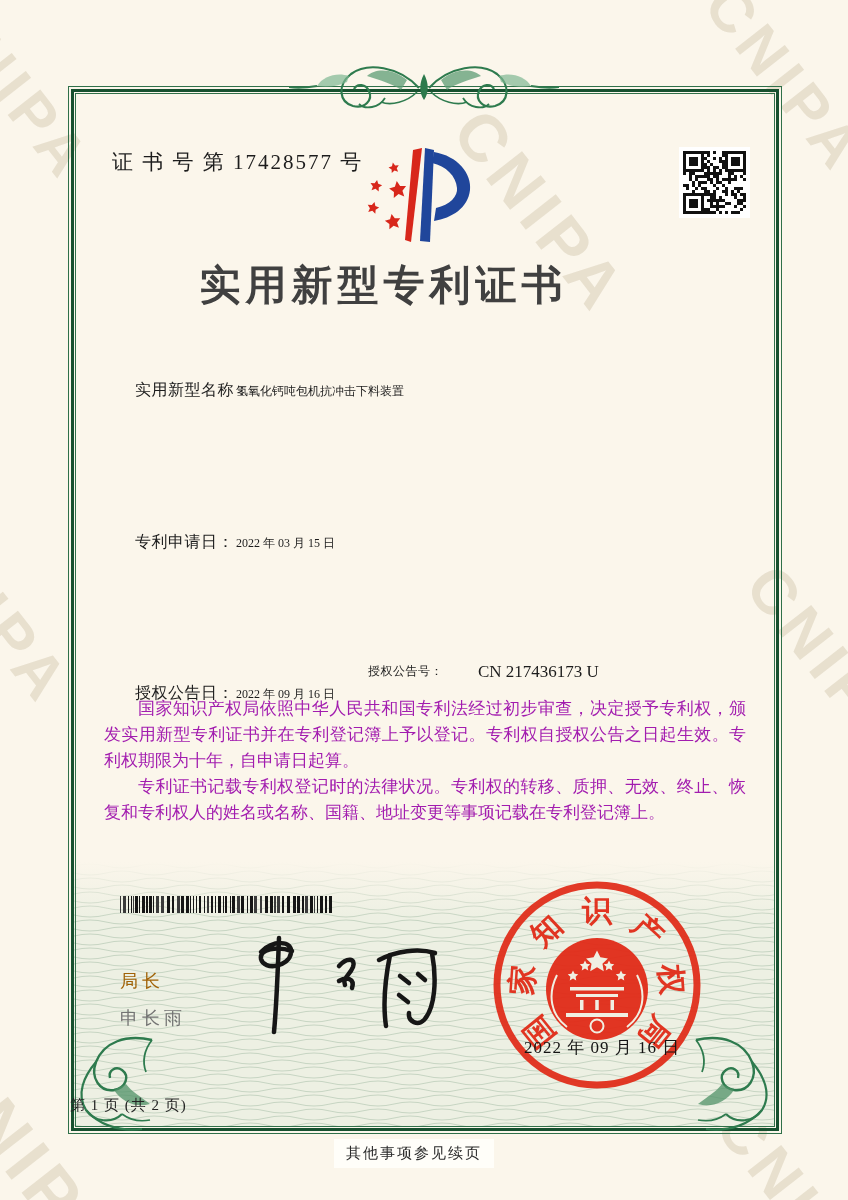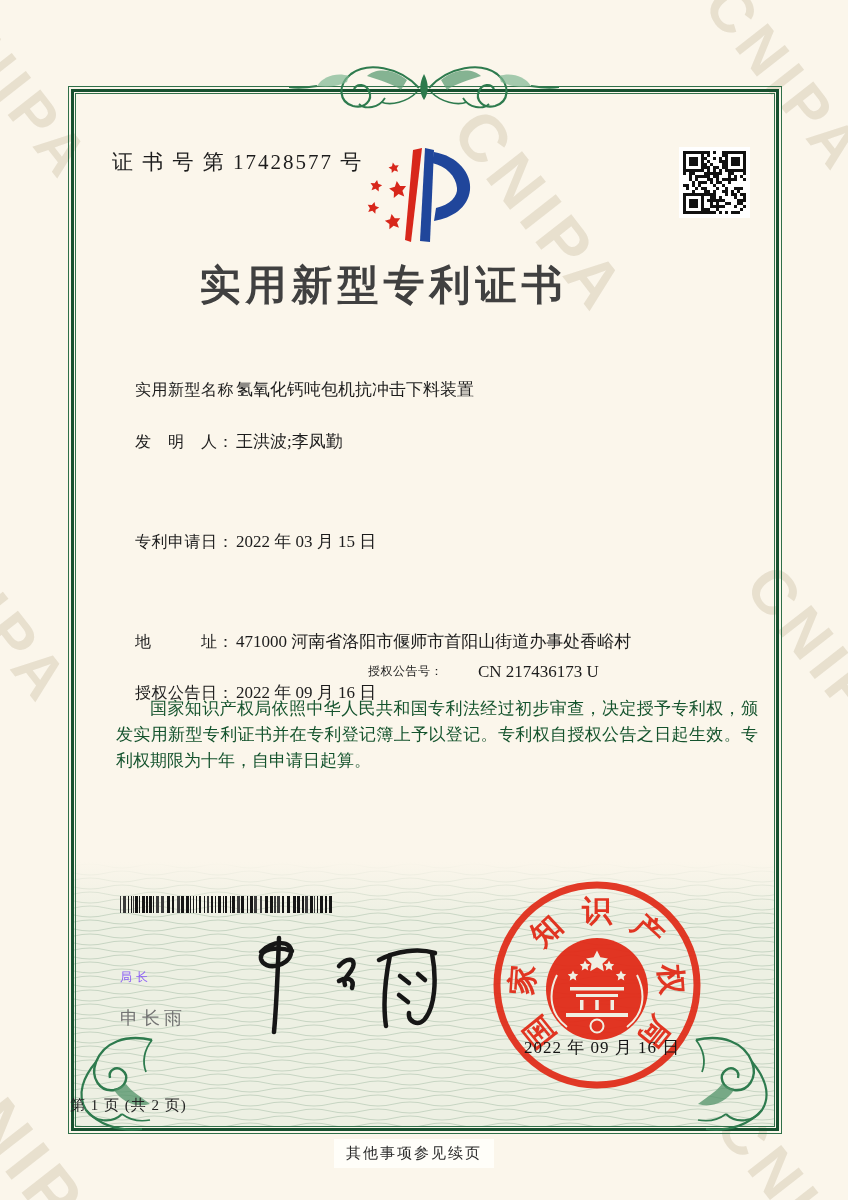--- a/index.html
+++ b/index.html
@@ -26,31 +26,31 @@
   .orn-br{position:absolute;left:680px;top:1032px;z-index:3;transform:scaleX(-1);}
 
   .cert-no{position:absolute;left:112px;top:148px;font-size:21px;letter-spacing:2px;z-index:4;}
   .logo{position:absolute;left:358px;top:144px;z-index:4;}
   .qr{position:absolute;left:679px;top:147px;z-index:4;}
   .title{position:absolute;left:0;top:258px;width:767px;text-align:center;
          font-size:41px;font-weight:bold;letter-spacing:5px;color:#404040;z-index:4;}
 
   .field{position:absolute;left:118px;font-size:17px;line-height:21px;white-space:pre;z-index:4;}
   .flabel{display:inline-block;width:101px;font-size:16px;letter-spacing:0.5px;vertical-align:baseline;}
-  .fvalue{font-size:17px;}
+  .fvalue{font-size:12px;}
   .pair2-label{position:absolute;left:250px;top:0;font-size:12px;letter-spacing:0.5px;white-space:pre;}
   .pair2-value{position:absolute;left:360px;top:0;font-size:17px;white-space:pre;}
 
   .body-text{position:absolute;left:104px;top:696px;width:642px;font-size:17px;
-             line-height:26px;color:#14532d;z-index:4;text-align:justify;margin-left:12px;}
+             line-height:26px;color:#a21caf;z-index:4;text-align:justify;}
   .body-text p{margin:0;text-indent:2em;}
 
   .barcode{position:absolute;left:120px;top:896px;z-index:4;}
 
-  .signer-title{position:absolute;left:120px;top:969px;font-size:12px;letter-spacing:4px;z-index:4;color:#8b5cf6;}
+  .signer-title{position:absolute;left:120px;top:969px;font-size:18px;letter-spacing:4px;z-index:4;color:#a16207;}
   .signer-name{position:absolute;left:120px;top:1006px;font-size:18px;letter-spacing:4px;z-index:4;color:#737373;}
   .signature{position:absolute;left:233px;top:928px;z-index:4;}
 
   .seal{position:absolute;left:488px;top:876px;z-index:4;}
   .seal-date{position:absolute;left:524px;top:1036px;font-size:17px;letter-spacing:1px;
              color:#141414;z-index:5;white-space:pre;}
 
   .page-info{position:absolute;left:70px;top:1096px;width:708px;text-align:left;
              font-size:15px;letter-spacing:1px;z-index:4;color:#242424;white-space:pre;}
   .note{position:absolute;left:334px;top:1139px;background:#fffef9;padding:5px 12px;
@@ -316,37 +316,32 @@
       <rect x="4" y="46" width="21" height="21" fill="#111"></rect>
       <rect x="7" y="49" width="15" height="15" fill="#fff"></rect>
       <rect x="10" y="52" width="9" height="9" fill="#111"></rect>
     </svg>
 
   <div class="title">实用新型专利证书</div>
 
   <div class="field" style="top:358px">
     <span class="flabel">实用新型名称：</span><span class="fvalue">氢氧化钙吨包机抗冲击下料装置</span>
   </div>
-  <div class="field" style="top:410px">
-    <span class="flabel">发　明　人：</span><span class="fvalue">王洪波;李凤勤</span>
-  </div>
   <div class="field" style="top:510px">
     <span class="flabel">专利申请日：</span><span class="fvalue">2022 年 03 月 15 日</span>
-  </div>
-  <div class="field" style="top:610px">
-    <span class="flabel">地　　　址：</span><span class="fvalue">471000 河南省洛阳市偃师市首阳山街道办事处香峪村</span>
   </div>
   <div class="field" style="top:661px">
     <span class="flabel">授权公告日：</span><span class="fvalue">2022 年 09 月 16 日</span>
     <span class="pair2-label">授权公告号：</span>
     <span class="pair2-value">CN 217436173 U</span>
   </div>
 
   <div class="body-text">
     <p>国家知识产权局依照中华人民共和国专利法经过初步审查，决定授予专利权，颁发实用新型专利证书并在专利登记簿上予以登记。专利权自授权公告之日起生效。专利权期限为十年，自申请日起算。</p>
+    <p>专利证书记载专利权登记时的法律状况。专利权的转移、质押、无效、终止、恢复和专利权人的姓名或名称、国籍、地址变更等事项记载在专利登记簿上。</p>
   </div>
 
   <svg id="barcode" class="barcode" width="215" height="17">
       <rect x="0" y="0" width="1" height="17" fill="#3a3a3a"></rect>
       <rect x="3" y="0" width="3" height="17" fill="#3a3a3a"></rect>
       <rect x="8" y="0" width="1" height="17" fill="#151515"></rect>
       <rect x="11" y="0" width="1" height="17" fill="#151515"></rect>
       <rect x="13" y="0" width="1" height="17" fill="#3a3a3a"></rect>
       <rect x="15" y="0" width="3" height="17" fill="#151515"></rect>
       <rect x="19" y="0" width="1" height="17" fill="#151515"></rect>

